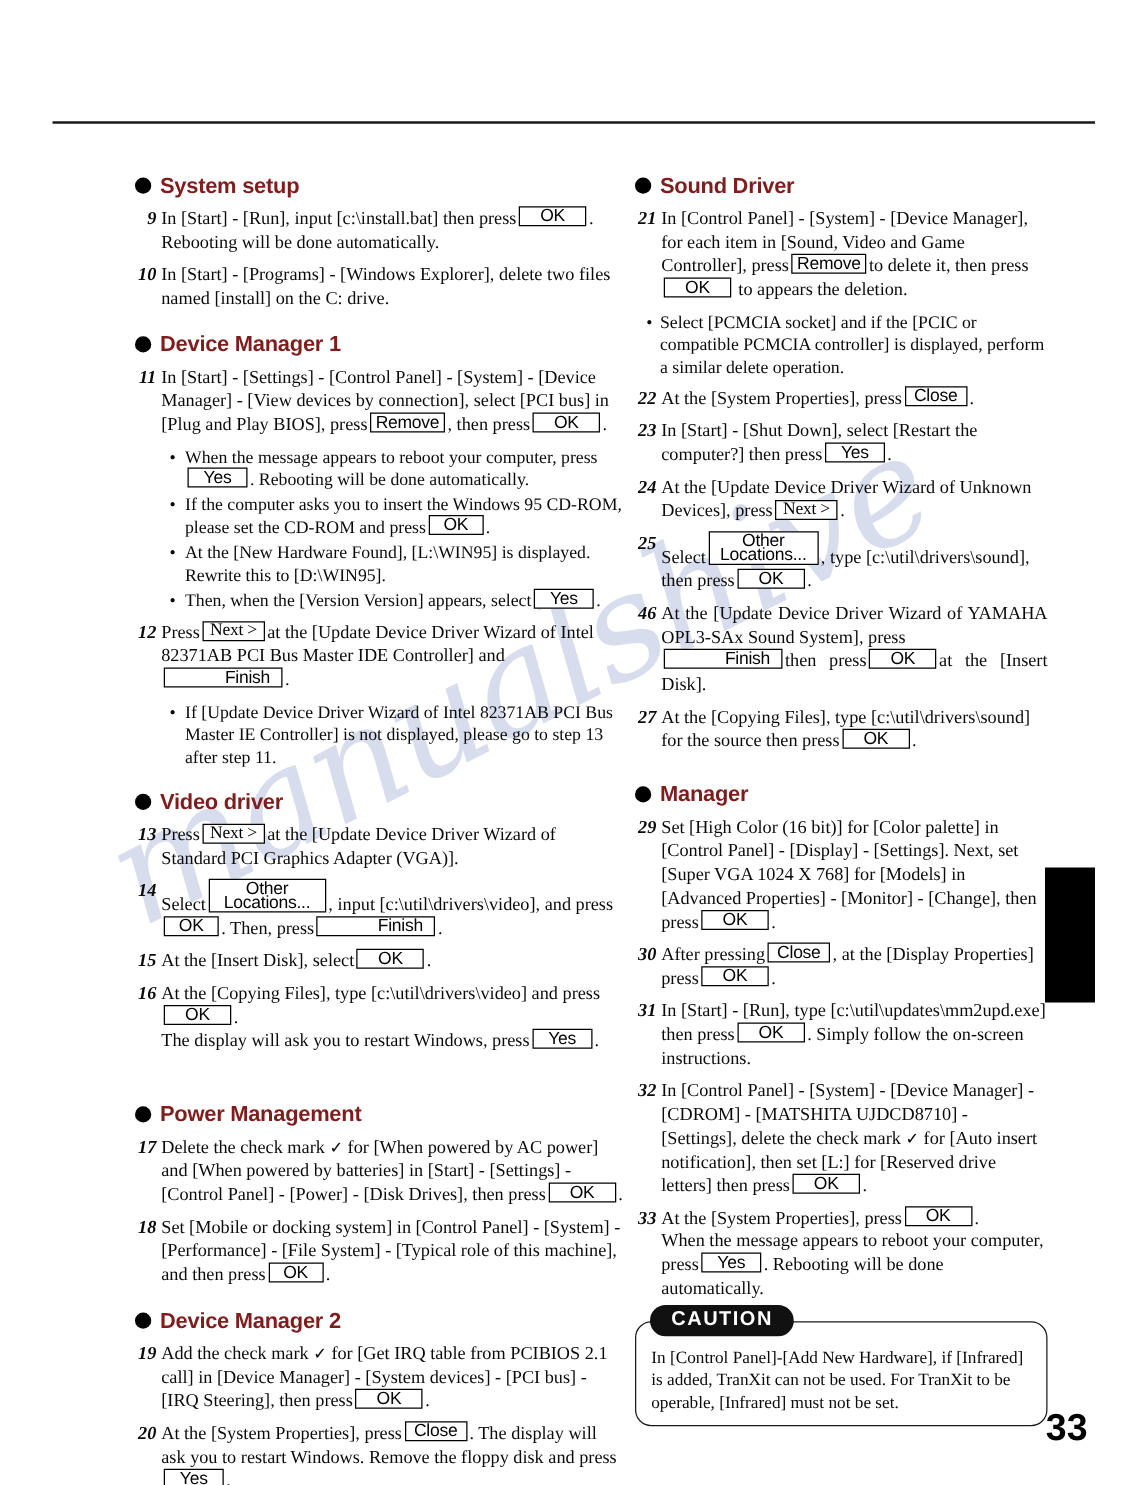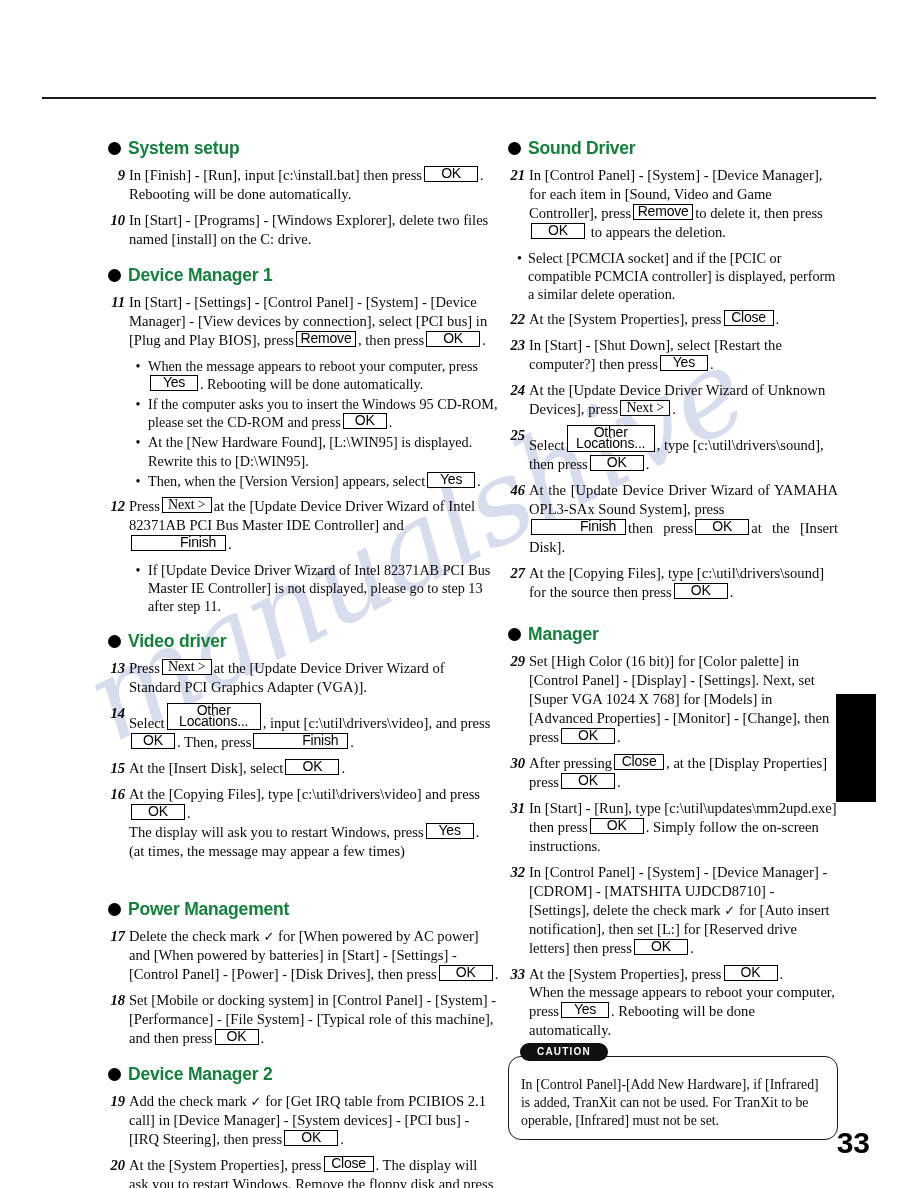--- a/index.html
+++ b/index.html
@@ -65,21 +65,21 @@
 
   
   .section {
     display: flex;
     align-items: center;
     margin: 0 0 7px 0;
     font-family: "Liberation Sans", sans-serif;
     font-weight: bold;
     font-size: 17.5px;
     letter-spacing: -0.2px;
-    color: #15803d;
+    color: #7f1d1d;
   }
   .section .bullet {
     display: inline-block;
     width: 13px;
     height: 13px;
     border-radius: 50%;
     background: #000;
     margin-right: 7px;
     flex: 0 0 auto;
   }
@@ -178,21 +178,21 @@
   .caution-badge {
     position: absolute;
     left: 12px;
     top: -13px;
     background: #111;
     color: #fff;
     border-radius: 14px;
     padding: 3px 17px 4px 17px;
     font-family: "Liberation Sans", sans-serif;
     font-weight: bold;
-    font-size: 10px;
+    font-size: 16px;
     letter-spacing: 1.2px;
   }
 
   
   .page-number {
     position: absolute;
     right: 48px;
     bottom: 28px;
     font-family: "Liberation Sans", sans-serif;
     font-size: 30px;
@@ -216,21 +216,21 @@
 
   <div class="col col-left">
 
     <div class="section">
       <span class="bullet"></span>
       <span>System setup</span>
     </div>
 
     <div class="step">
       <span class="num">9</span>
-      <span class="body"><span>In [Finish] - [Run], input [c:\install.bat] then press</span><span class="btn btn-ok">OK</span>. <span>Rebooting will be done automatically.</span></span>
+      <span class="body"><span>In [Start] - [Run], input [c:\install.bat] then press</span><span class="btn btn-ok">OK</span>. <span>Rebooting will be done automatically.</span></span>
     </div>
 
     <div class="step">
       <span class="num">10</span>
       <span class="body">In [Start] - [Programs] - [Windows Explorer], delete two files named [install] on the C: drive.</span>
     </div>
 
     <div class="section section-spacer-top">
       <span class="bullet"></span>
       <span>Device Manager 1</span>
@@ -287,21 +287,21 @@
       <span class="body"><span>Select</span><span class="btn btn-other">Other Locations...</span><span>, input [c:\util\drivers\video], and press</span><span class="btn btn-ok-sm">OK</span><span>. Then, press</span><span class="btn btn-finish">Finish</span><span>.</span></span>
     </div>
 
     <div class="step">
       <span class="num">15</span>
       <span class="body"><span>At the [Insert Disk], select</span><span class="btn btn-ok">OK</span><span>.</span></span>
     </div>
 
     <div class="step">
       <span class="num">16</span>
-      <span class="body"><span>At the [Copying Files], type [c:\util\drivers\video] and press</span><br><span class="btn btn-ok">OK</span><span>.</span><br><span>The display will ask you to restart Windows, press</span><span class="btn btn-yes">Yes</span><span>.</span><br><span>(at times, the message may appear a few times)</span></span>
+      <span class="body"><span>At the [Copying Files], type [c:\util\drivers\video] and press</span><br><span class="btn btn-ok">OK</span><span>.</span><br><span>The display will ask you to restart Windows, press</span><span class="btn btn-yes">Yes</span><span>.</span><br></span>
     </div>
 
     <div class="section" style="margin-top:38px">
       <span class="bullet"></span>
       <span>Power Management</span>
     </div>
 
     <div class="step">
       <span class="num">17</span>
       <span class="body"><span>Delete the check mark</span> <span class="chk">✓</span> <span>for [When powered by AC power] and [When powered by batteries] in [Start] - [Settings] - [Control Panel] - [Power] - [Disk Drives], then press</span><span class="btn btn-ok">OK</span><span>.</span></span>

